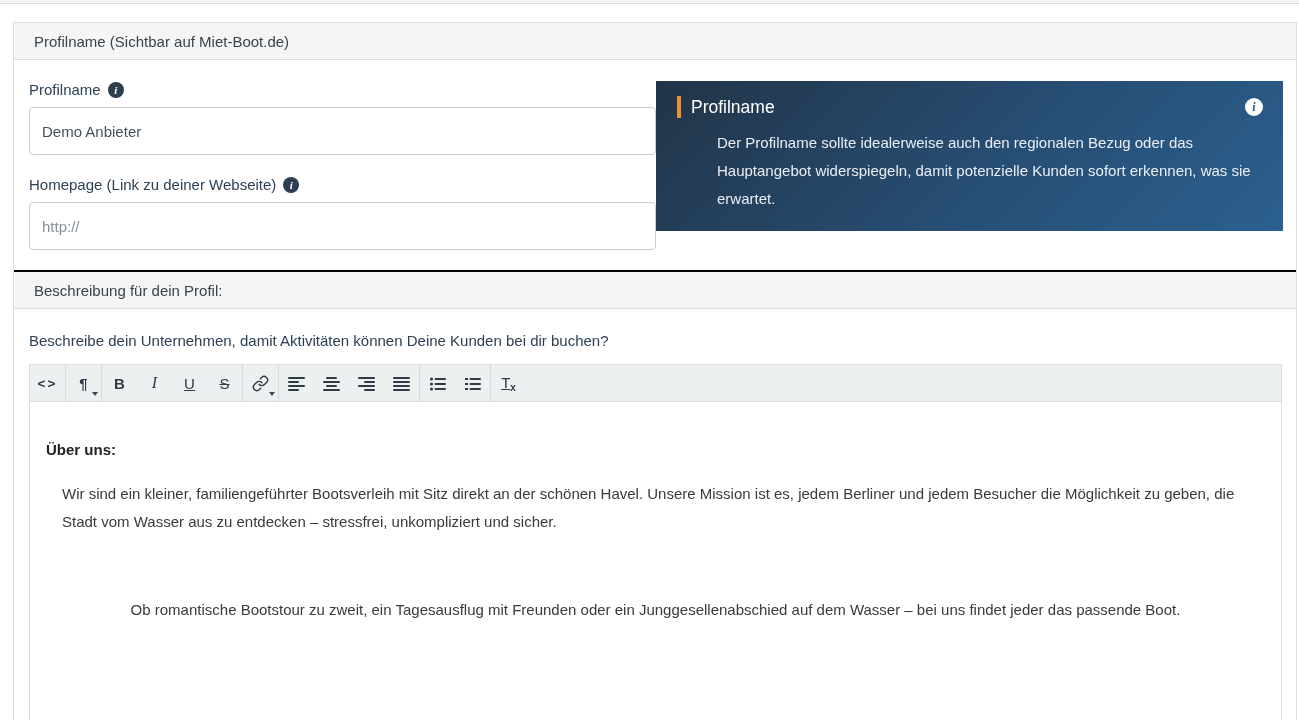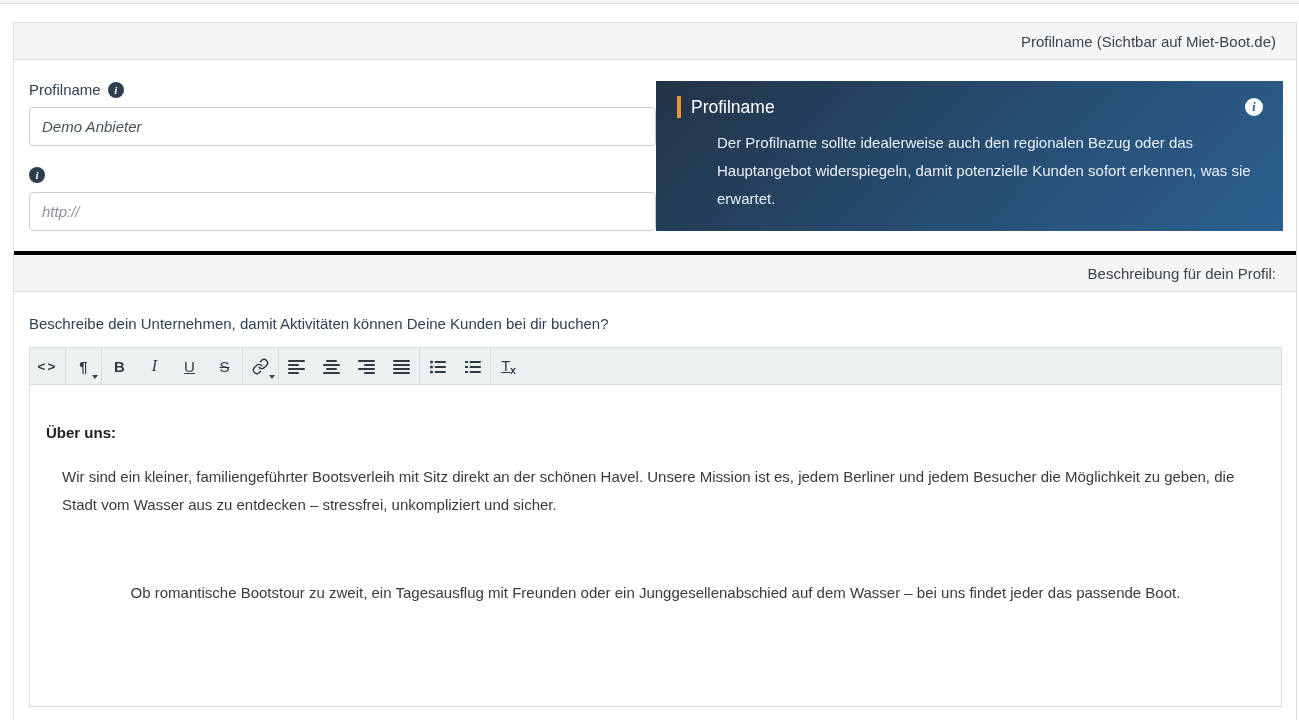--- a/index.html
+++ b/index.html
@@ -21,40 +21,39 @@
   .panel {
     position: absolute; top: 22px; left: 13px; width: 1284px; height: 712px;
     border: 1px solid #dddddd; background: #ffffff;
   }
   .panel-heading {
     background: #f5f5f5;
     border-bottom: 1px solid #dddddd;
     padding: 10px 20px 9px;
     font-size: 15px;
     color: #39434e;
-    text-align: right;
-  }
-  .panel-heading.mid { border-top: 4px solid #000000; }
+  }
+  .panel-heading.mid { border-top: 2px solid #000000; }
 
   
   .body-1 {
     display: grid;
     grid-template-columns: 1fr 1fr;
     padding: 21px 13px 20px 15px;
   }
   .form-label {
     display: flex; align-items: center; gap: 7px;
     font-size: 15px; color: #2e4154; margin-bottom: 9px;
   }
   .text-input {
-    width: 100%; height: 39px;
+    width: 100%; height: 48px;
     border: 1px solid #cccccc; border-radius: 4px;
     padding: 0 12px; font-size: 15px; color: #46505a;
     font-family: "Liberation Sans", "DejaVu Sans", sans-serif;
-    outline: none; background: #fff; font-style: italic;
+    outline: none; background: #fff;
   }
   .text-input::placeholder { color: #8a9199; opacity: 1; }
   .gap-between-fields { height: 21px; }
 
   .info-icon-dark {
     display: inline-block; width: 16px; height: 16px; border-radius: 50%;
     background: #2c3e50; position: relative; flex: 0 0 auto;
   }
   .info-icon-dark::before {
     content: "i"; position: absolute; left: 0; top: 0; width: 16px; height: 16px;
@@ -148,20 +147,21 @@
     <div>
       <div class="form-label">
         <span>Profilname</span>
         <span class="info-icon-dark"></span>
       </div>
       <input class="text-input" type="text" value="Demo Anbieter" style="">
 
       <div class="gap-between-fields"></div>
 
       <div class="form-label">
+        <span>Homepage (Link zu deiner Webseite)</span>
         <span class="info-icon-dark"></span>
       </div>
       <input class="text-input" type="text" placeholder="http://" style="">
     </div>
 
     <div class="infobox">
       <div class="infobox-title-row">
         <div class="infobox-title">Profilname</div>
         <span class="info-icon-light"></span>
       </div>

